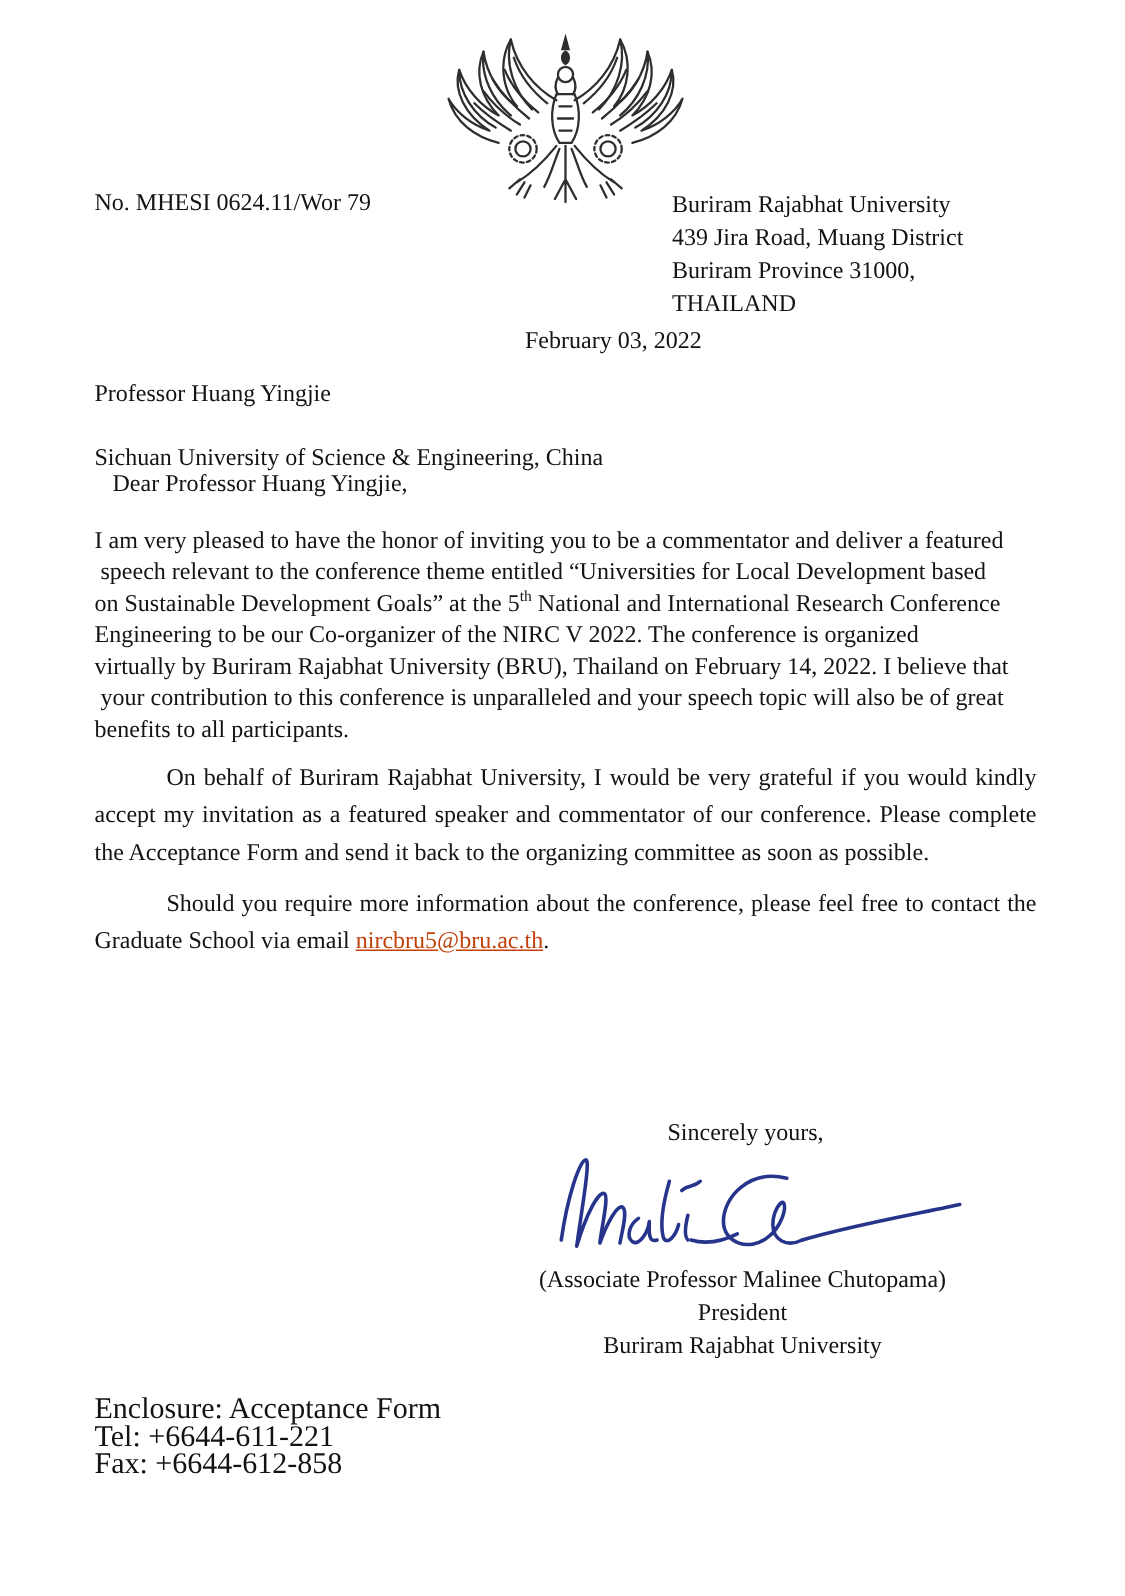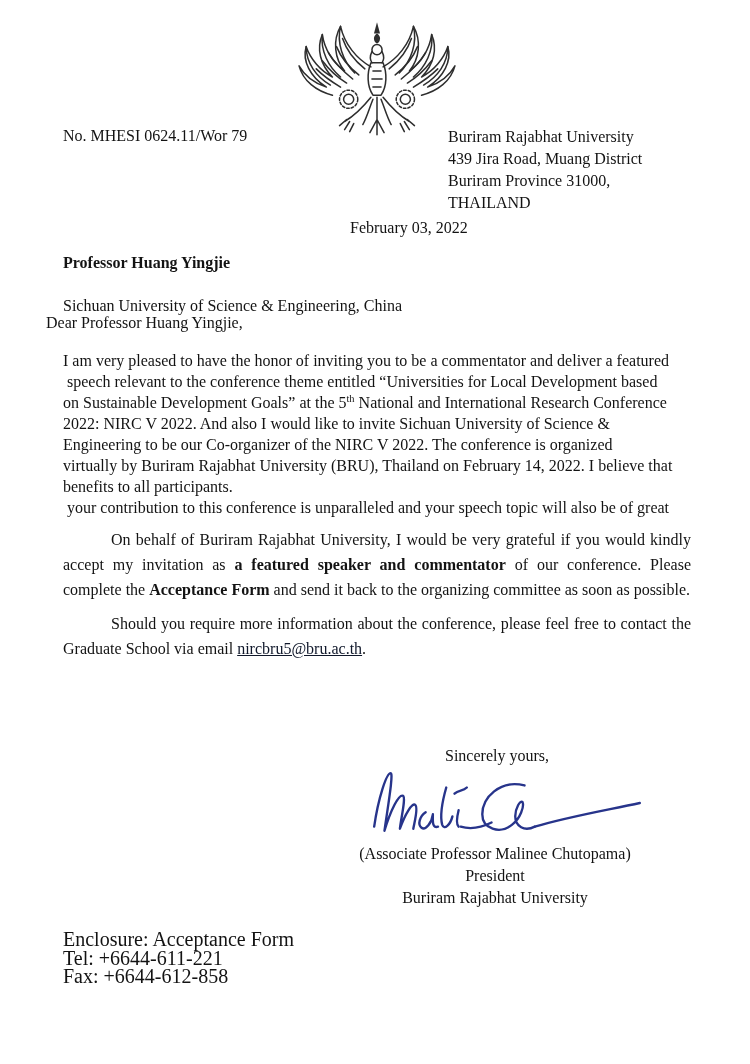--- a/index.html
+++ b/index.html
@@ -6,37 +6,37 @@
   .page{
     position:relative;
     width:722px;height:1064px;
     background:#ffffff;
     font-family:"Liberation Serif", serif;
     color:#131313;
     font-size:16px;
     overflow:hidden;
   }
   .abs{position:absolute;}
-  .b{font-weight:bold;}
+  .b{font-weight:normal;}
   
   .emblem{left:296px;top:18px;width:162px;height:122px;}
   .refno{left:63px;top:127px;}
   .addr{left:448px;top:126px;line-height:22px;}
   .date{left:350px;top:219px;}
   
   .rname{left:63px;top:254px;}
   .raffil{left:63px;top:277px;margin-top:20px;}
-  .salut{left:46px;top:314px;}
+  .salut{left:75px;top:314px;}
   
   .body{left:63px;top:350px;width:628px;}
   .para{margin:0;}
   .p1-line{white-space:pre;line-height:21px;}
   .para-justified{text-align:justify;line-height:25px;margin-top:9px;}
   .indent{text-indent:48px;}
-  .email-link{color:#0f172a;text-decoration:underline;cursor:pointer;}
+  .email-link{color:#c2410c;text-decoration:underline;cursor:pointer;}
   sup{font-size:0.65em;line-height:0;}
   
   .closing{left:445px;top:747px;}
   .sig-svg{left:368px;top:760px;width:278px;height:88px;}
   .sig-block{left:343px;top:843px;width:304px;text-align:center;line-height:22px;}
   
   .footer{left:63px;top:930px;line-height:18.5px;font-size:20px;}
 </style>
 </head>
 <body>
@@ -92,25 +92,24 @@
   <div class="abs rname b">Professor Huang Yingjie</div>
   <div class="abs raffil">Sichuan University of Science &amp; Engineering, China</div>
 
   <div class="abs salut">Dear Professor Huang Yingjie,</div>
 
   <div class="abs body">
       <div class="para para-lines">
         <div class="p1-line"><span>I am very pleased to have the honor of inviting you to be a commentator and deliver a featured</span></div>
         <div class="p1-line"><span> speech relevant to the conference theme entitled “Universities for Local Development based</span></div>
         <div class="p1-line"><span>on Sustainable Development Goals” at the 5</span><sup>th</sup><span> National and International Research Conference</span></div>
-        <div class="p1-line"><span>2022: NIRC V 2022. And also I would like to invite Sichuan University of Science &amp;</span></div>
         <div class="p1-line"><span>Engineering to be our Co-organizer of the NIRC V 2022. The conference is organized</span></div>
         <div class="p1-line"><span>virtually by Buriram Rajabhat University (BRU), Thailand on February 14, 2022. I believe that</span></div>
+        <div class="p1-line"><span> your contribution to this conference is unparalleled and your speech topic will also be of great</span></div>
         <div class="p1-line"><span>benefits to all participants.</span></div>
-        <div class="p1-line"><span> your contribution to this conference is unparalleled and your speech topic will also be of great</span></div>
       </div>
       <div class="para para-justified indent"><span>On behalf of Buriram Rajabhat University, I would be very grateful if you would kindly accept my invitation as </span><span class="b">a featured speaker and commentator</span><span> of our conference. Please complete the </span><span class="b">Acceptance Form</span><span> and send it back to the organizing committee as soon as possible.</span></div>
       <div class="para para-justified indent"><span>Should you require more information about the conference, please feel free to contact the Graduate School via email </span><a href="#" class="email-link">nircbru5@bru.ac.th</a><span>.</span></div>
     </div>
 
   <div class="abs closing">Sincerely yours,</div>
 
   <svg class="abs sig-svg" viewBox="0 0 270 80" aria-hidden="true">
     <g fill="none" stroke="#27348b" stroke-width="2.3" stroke-linecap="round" stroke-linejoin="round">
       <path d="M6 62 C10 34 18 10 22 10 C25 10 19 44 16 66 C22 46 30 30 34 32 C37 34 32 54 31 64 C36 50 43 38 46 41 C49 44 45 58 44 64"></path>

